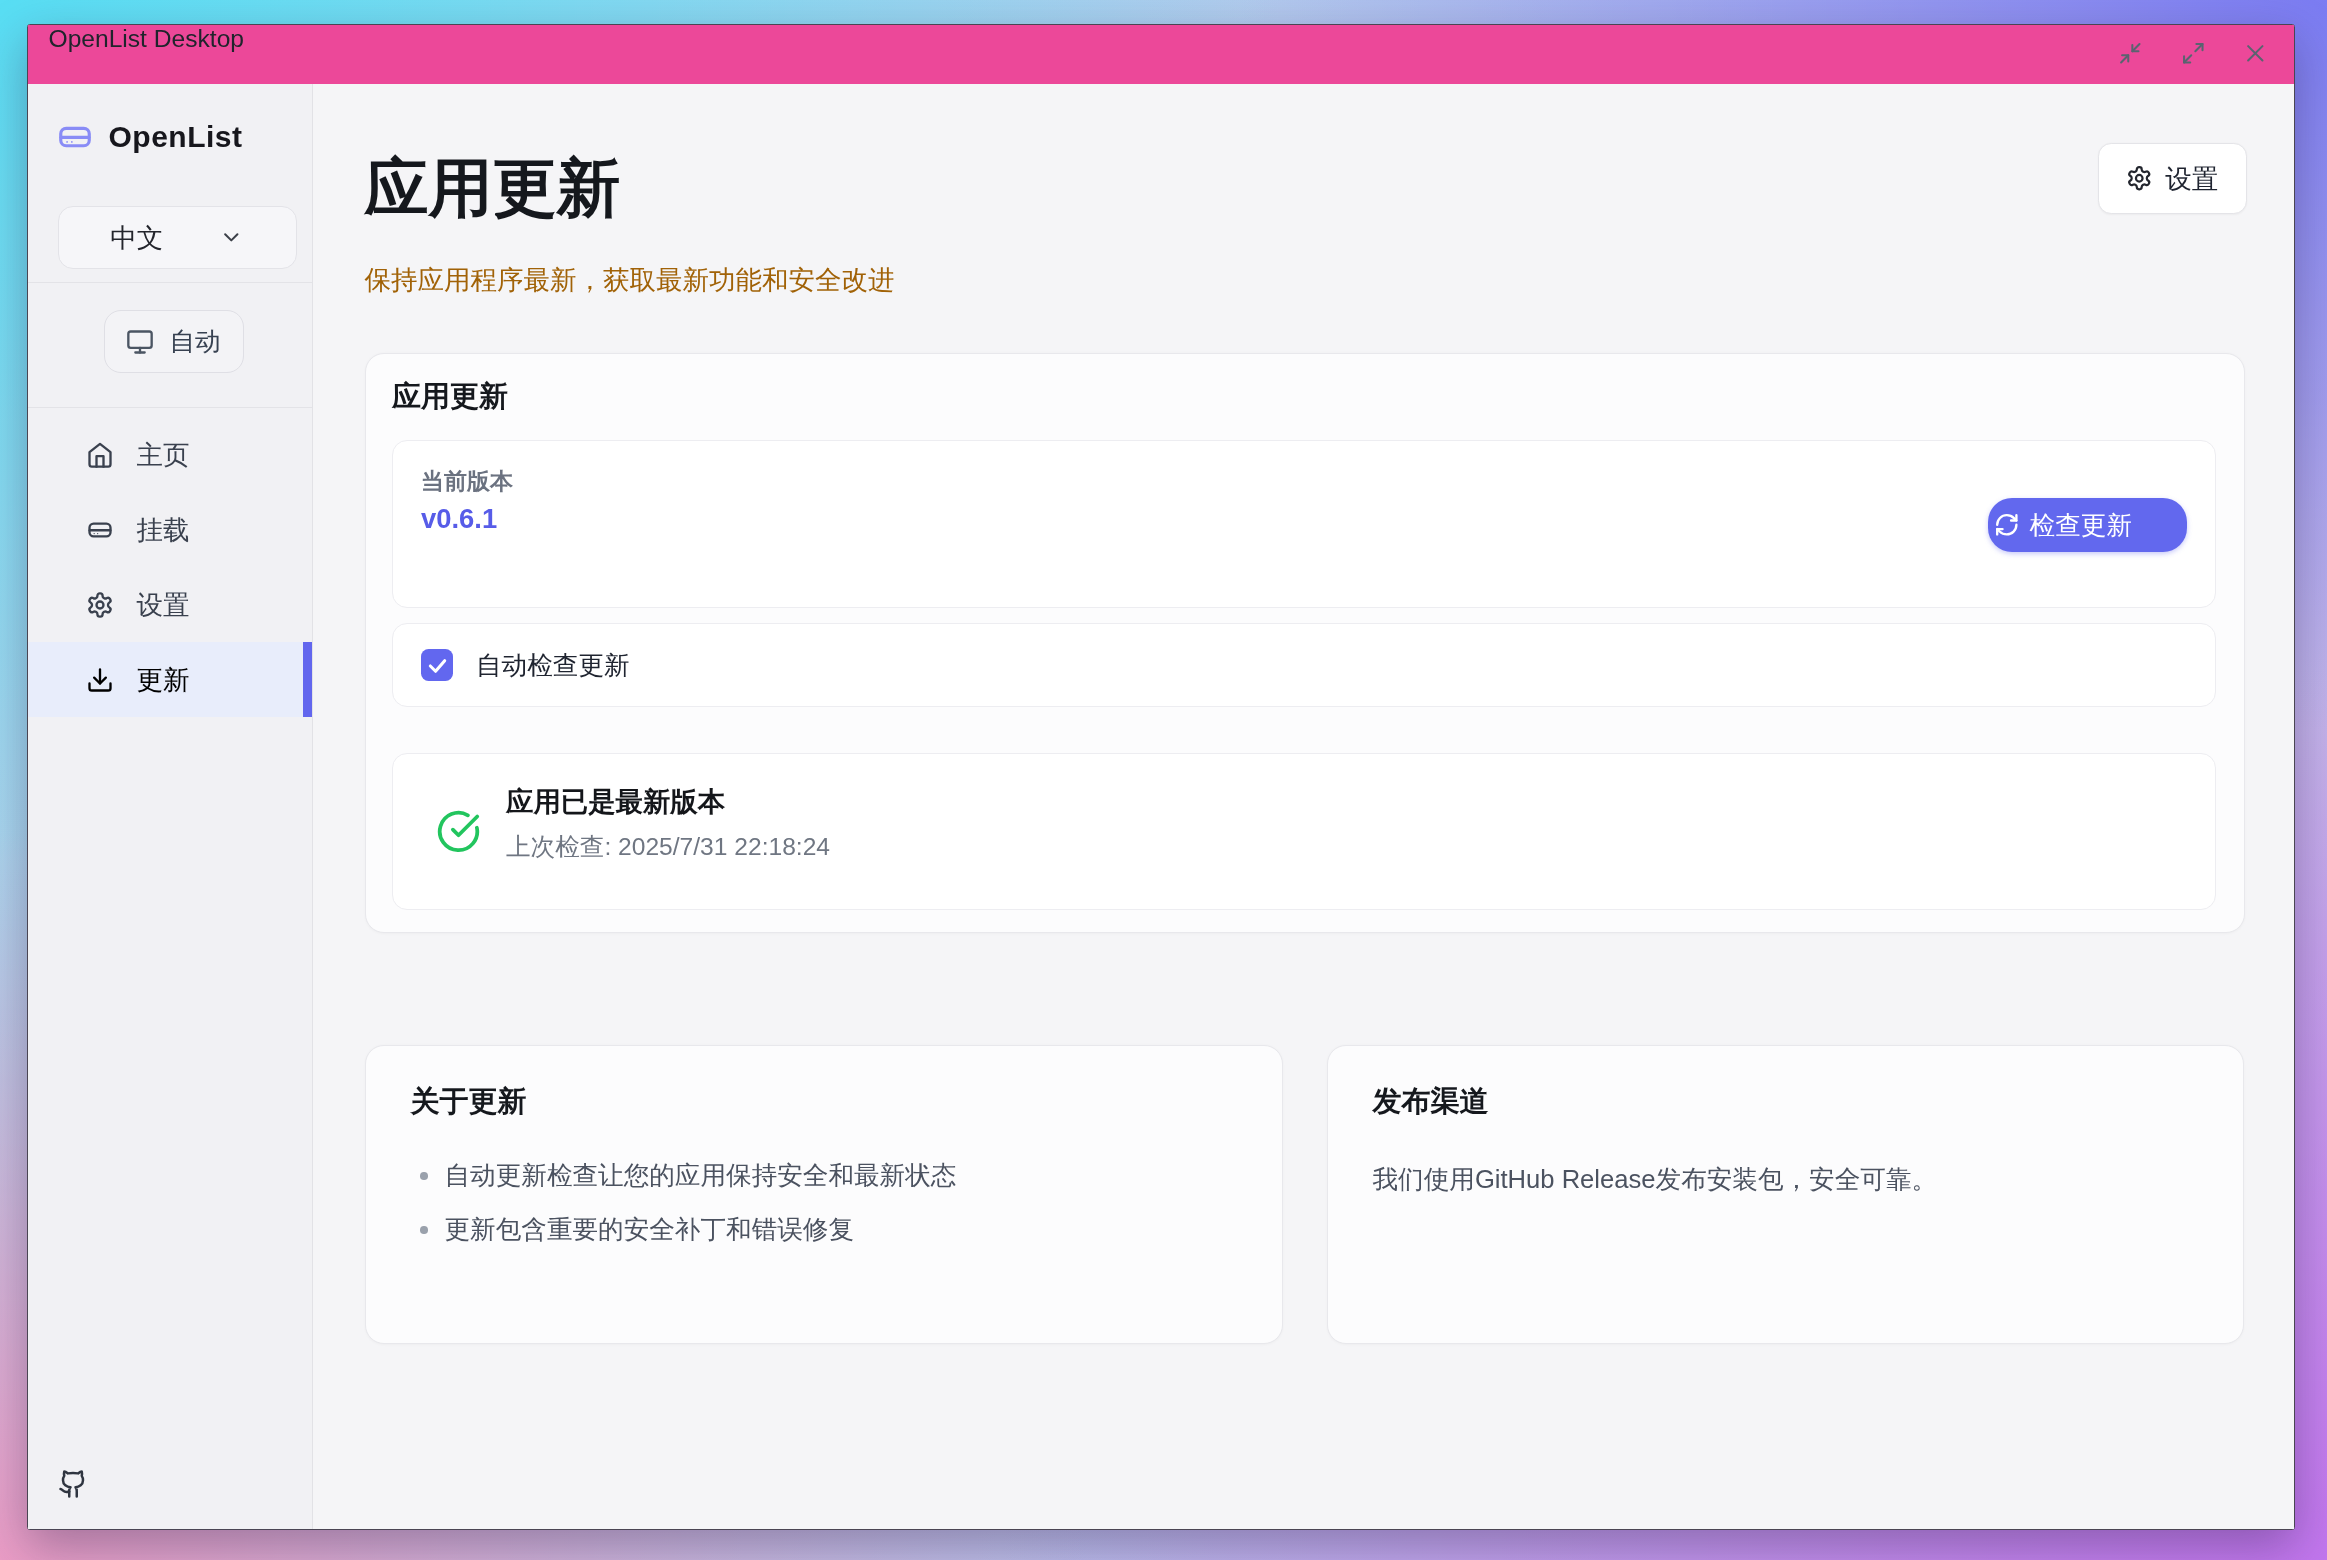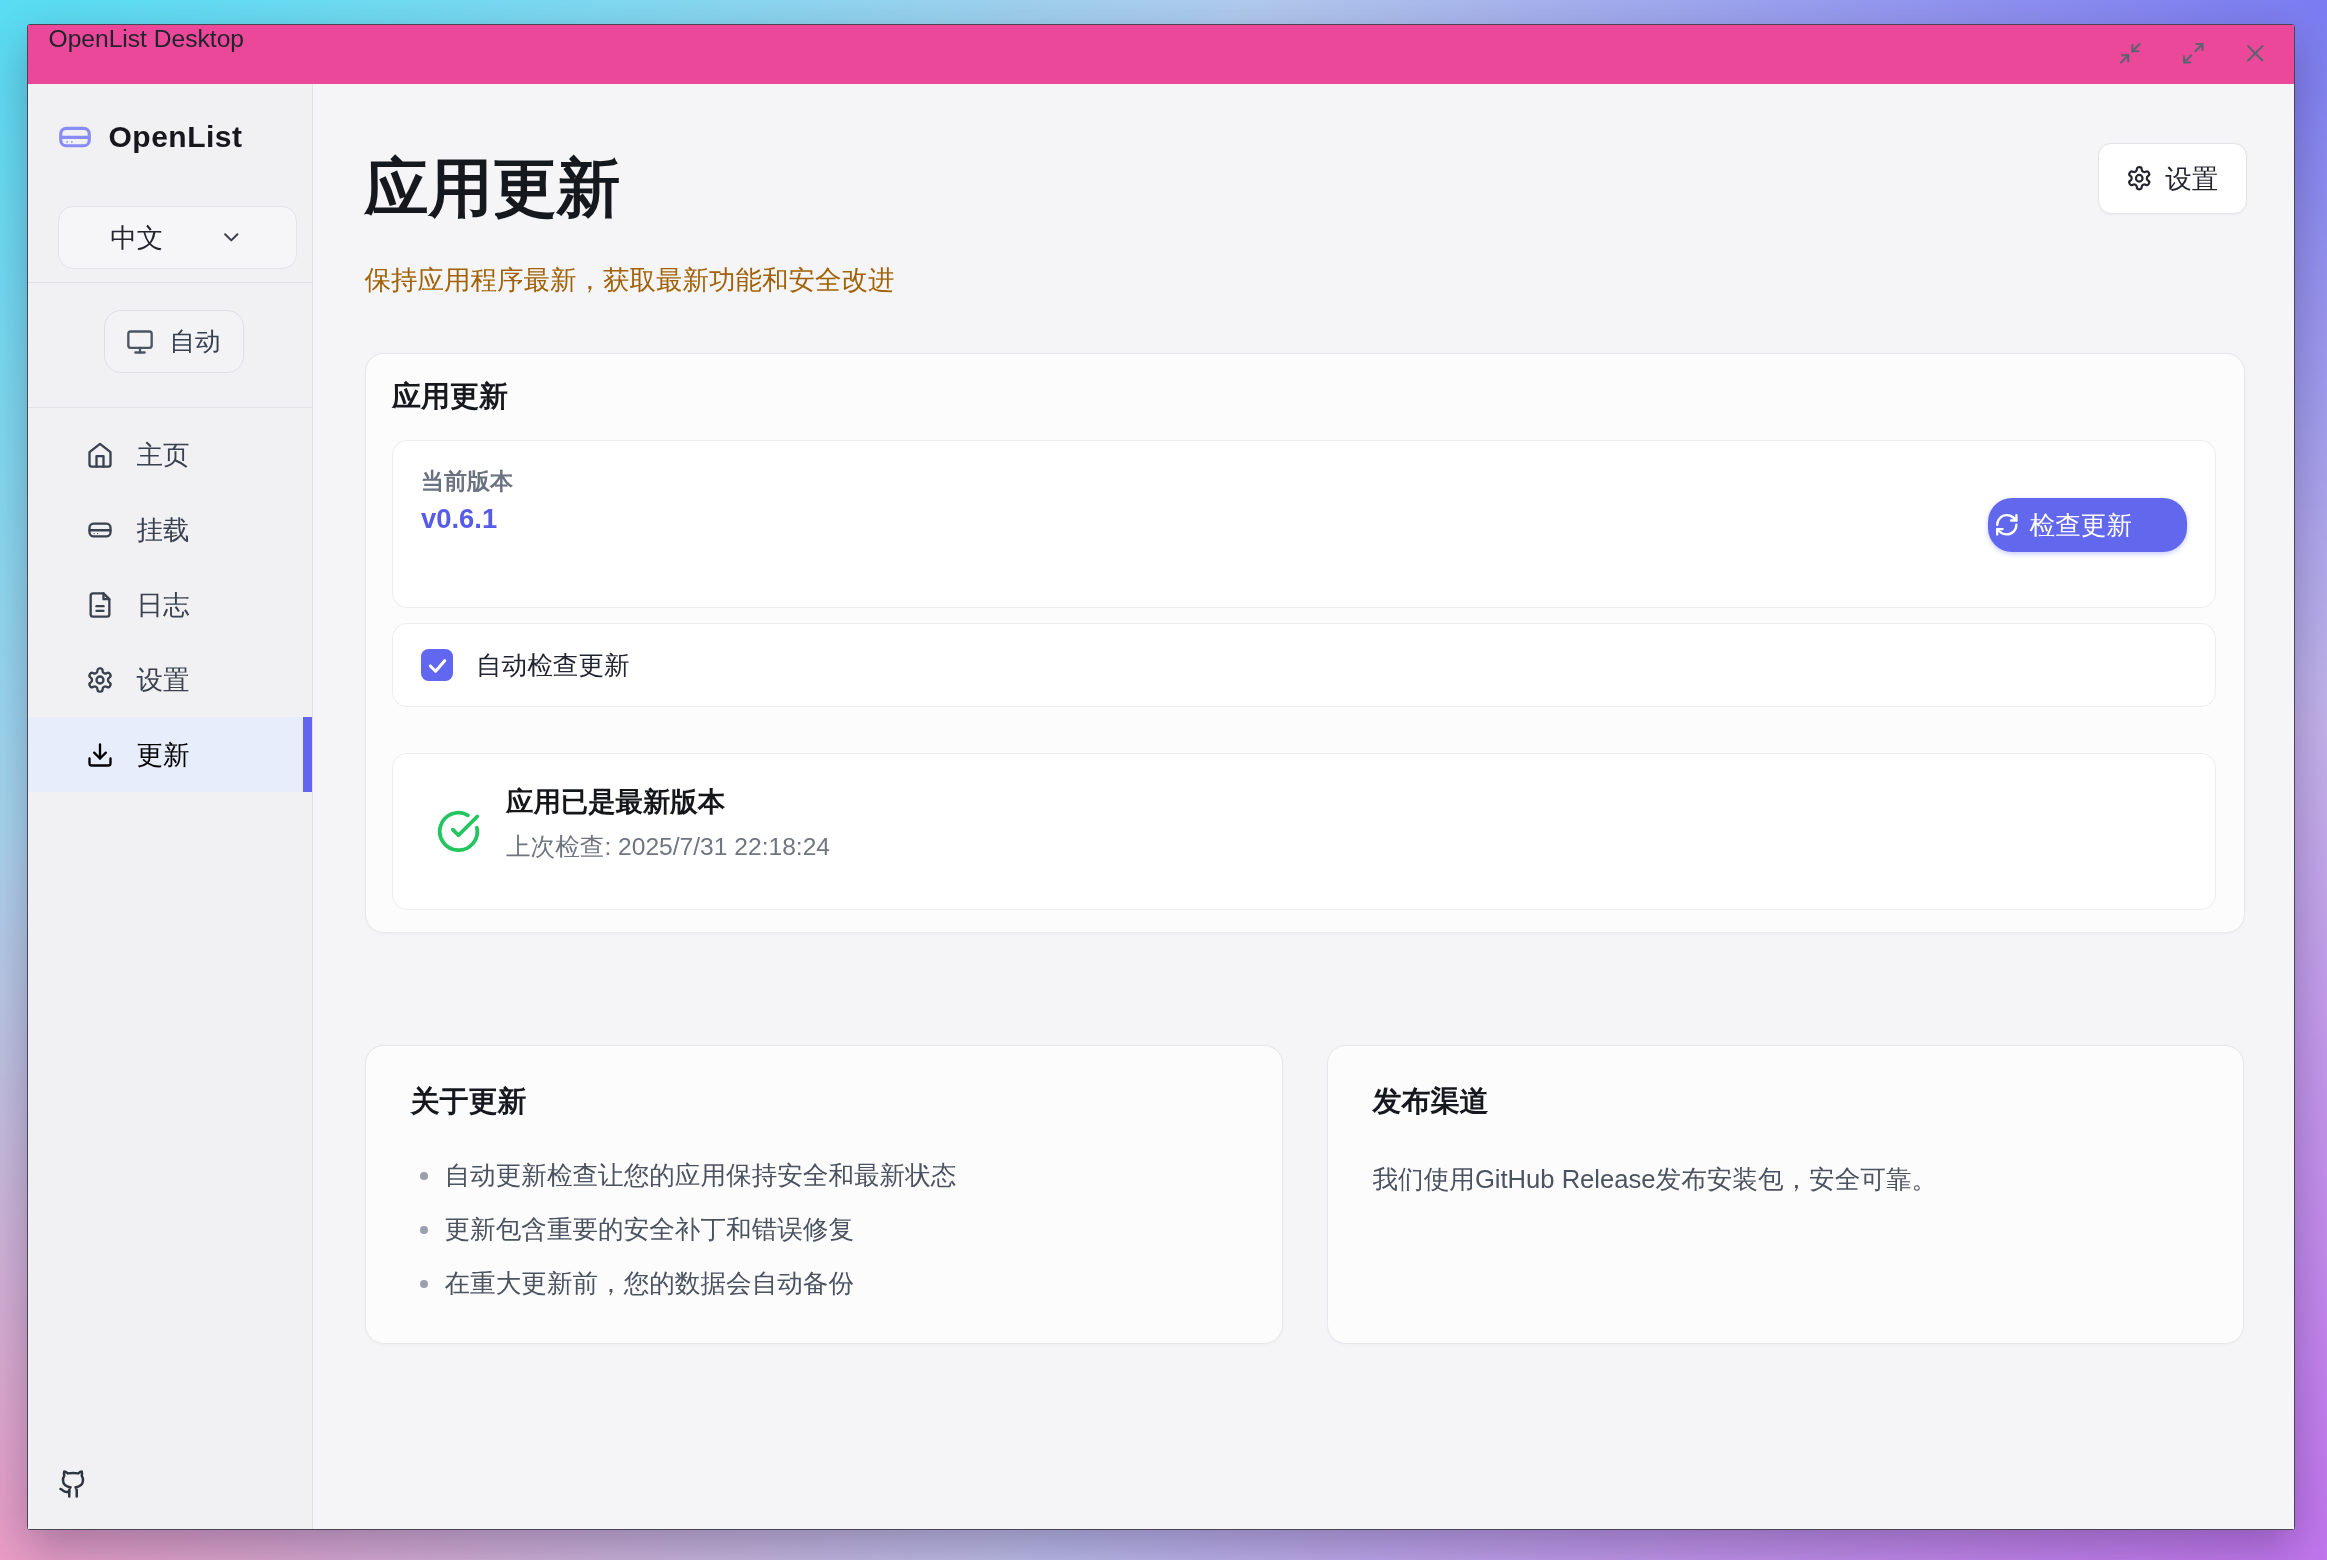--- a/index.html
+++ b/index.html
@@ -204,31 +204,20 @@
               <line x1="3.2" y1="12.2" x2="20.8" y2="12.2"></line>
               <circle cx="7" cy="15.1" r="0.55" fill="currentColor" stroke="none"></circle>
               <circle cx="10" cy="15.1" r="0.55" fill="currentColor" stroke="none"></circle>
             </svg>
         </span>
         <span class="nav-label">挂载</span>
       </div>
       <div class="nav-item">
         <span style="display:flex;">
           <svg viewBox="0 0 24 24" fill="none" stroke="currentColor" stroke-width="2" stroke-linecap="round" stroke-linejoin="round" width="28" height="28">
-              <path d="M15 2H6a2 2 0 0 0-2 2v16a2 2 0 0 0 2 2h12a2 2 0 0 0 2-2V7Z"></path>
-              <path d="M15 2v5h5"></path>
-              <line x1="9" y1="13" x2="15" y2="13"></line>
-              <line x1="9" y1="17" x2="15" y2="17"></line>
-            </svg>
-        </span>
-        <span class="nav-label">日志</span>
-      </div>
-      <div class="nav-item">
-        <span style="display:flex;">
-          <svg viewBox="0 0 24 24" fill="none" stroke="currentColor" stroke-width="2" stroke-linecap="round" stroke-linejoin="round" width="28" height="28">
               <path d="M12.22 2h-.44a2 2 0 0 0-2 2v.18a2 2 0 0 1-1 1.73l-.43.25a2 2 0 0 1-2 0l-.15-.08a2 2 0 0 0-2.73.73l-.22.38a2 2 0 0 0 .73 2.73l.15.1a2 2 0 0 1 1 1.72v.51a2 2 0 0 1-1 1.74l-.15.09a2 2 0 0 0-.73 2.73l.22.38a2 2 0 0 0 2.73.73l.15-.08a2 2 0 0 1 2 0l.43.25a2 2 0 0 1 1 1.73V20a2 2 0 0 0 2 2h.44a2 2 0 0 0 2-2v-.18a2 2 0 0 1 1-1.73l.43-.25a2 2 0 0 1 2 0l.15.08a2 2 0 0 0 2.73-.73l.22-.39a2 2 0 0 0-.73-2.73l-.15-.08a2 2 0 0 1-1-1.74v-.5a2 2 0 0 1 1-1.74l.15-.09a2 2 0 0 0 .73-2.73l-.22-.38a2 2 0 0 0-2.73-.73l-.15.08a2 2 0 0 1-2 0l-.43-.25a2 2 0 0 1-1-1.73V4a2 2 0 0 0-2-2z"></path>
               <circle cx="12" cy="12" r="3"></circle>
             </svg>
         </span>
         <span class="nav-label">设置</span>
       </div>
       <div class="nav-item active">
         <span style="display:flex;">
           <svg viewBox="0 0 24 24" fill="none" stroke="currentColor" stroke-width="2" stroke-linecap="round" stroke-linejoin="round" width="28" height="28">
               <path d="M21 15v4a2 2 0 0 1-2 2H5a2 2 0 0 1-2-2v-4"></path>
@@ -302,21 +291,20 @@
         <div class="status-title">应用已是最新版本</div>
         <div class="status-subtitle">上次检查: 2025/7/31 22:18:24</div>
       </div>
     </div>
 
     <div class="card about-card">
       <div class="bottom-heading">关于更新</div>
       <ul class="about-list">
         <li>自动更新检查让您的应用保持安全和最新状态</li>
         <li>更新包含重要的安全补丁和错误修复</li>
-        <li>在重大更新前，您的数据会自动备份</li>
       </ul>
     </div>
 
     <div class="card release-card">
       <div class="bottom-heading">发布渠道</div>
       <div class="release-text">我们使用GitHub Release发布安装包，安全可靠。</div>
     </div>
   </div>
 
 </div>

